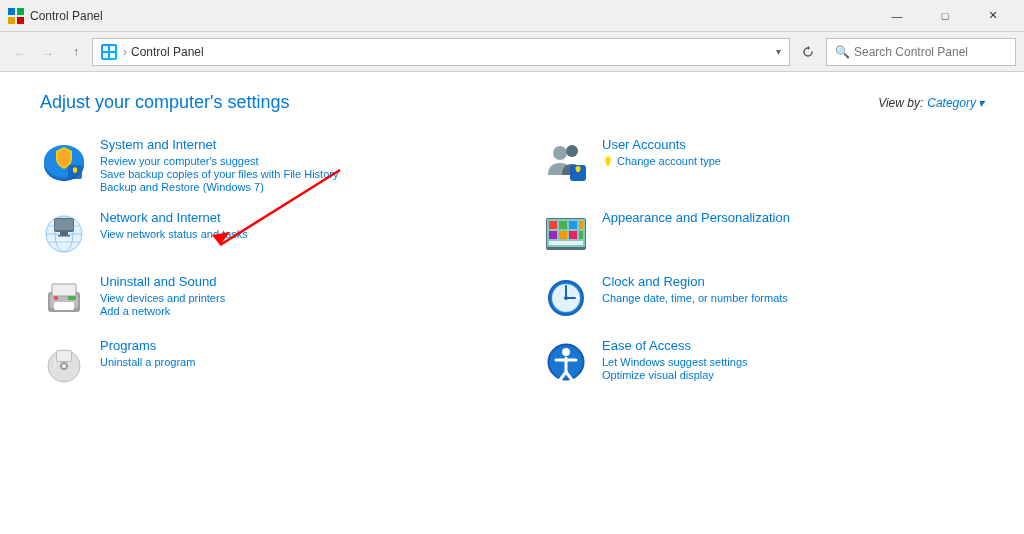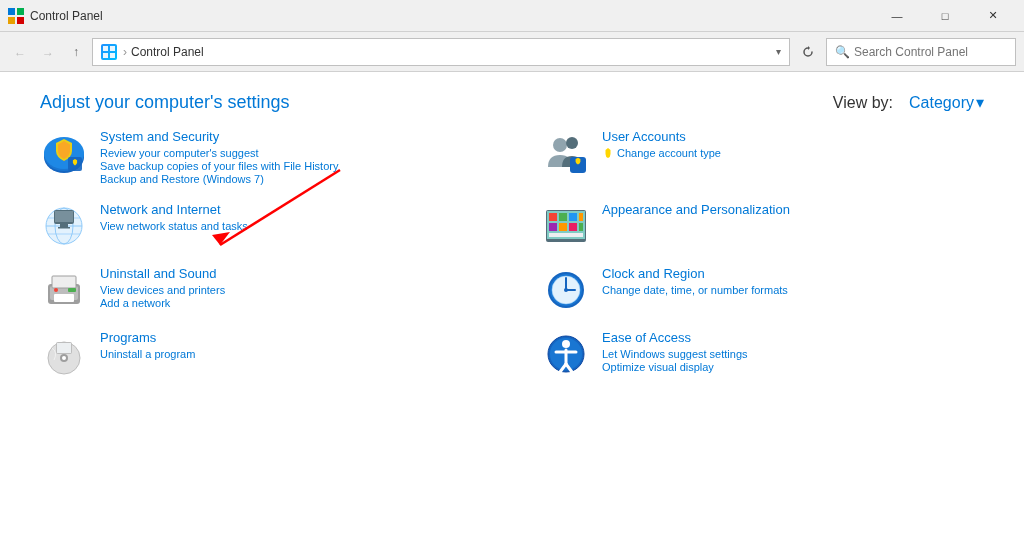--- a/index.html
+++ b/index.html
@@ -142,33 +142,34 @@
 
     
     .content-area {
       padding: 20px 40px;
       position: relative;
     }
     .content-header {
       display: flex;
       justify-content: space-between;
       align-items: center;
-      margin-bottom: 16px;
+      margin-bottom: 24px;
     }
     .page-title {
       font-size: 18px;
       color: #0078d7;
       font-weight: 300;
     }
     .view-by {
       display: flex;
       align-items: center;
-      gap: 16px;
-      font-size: 16px;
+      gap: 4px;
+      font-size: 12px;
       color: #333;
+      font-style: italic;
     }
     .view-by-label { color: #333; }
     .view-by-value {
       color: #0078d7;
       cursor: pointer;
       display: flex;
       align-items: center;
       gap: 2px;
       text-align: right;
     }
@@ -329,21 +330,21 @@
           <ellipse cx="24" cy="24" rx="20" ry="16" fill="#1e88e5"></ellipse>
 
           <path d="M24 10 L32 14 L32 22 Q32 28 24 32 Q16 28 16 22 L16 14 Z" fill="#ffd600" opacity="0.9"></path>
           <path d="M24 12 L30 15.5 L30 22 Q30 27 24 30 Q18 27 18 22 L18 15.5 Z" fill="#f9a825"></path>
 
           <rect x="28" y="28" width="14" height="14" rx="2" fill="#1565c0" opacity="0.9"></rect>
           <path d="M35 31 L38 32.5 L38 36 Q38 38.5 35 40 Q32 38.5 32 36 L32 32.5 Z" fill="#ffd600" transform="scale(0.7) translate(15, 12)"></path>
         </svg>
       </div>
       <div class="cat-content">
-        <div class="cat-title">System and Security</div>
+        <div class="cat-title">System and Internet</div>
         <span class="cat-link">Review your computer's suggest</span>
         <span class="cat-link">Save backup copies of your files with File History</span>
         <span class="cat-link">Backup and Restore (Windows 7)</span>
       </div>
     </div>
 
     <div class="category-item">
       <div class="cat-icon icon-user">
         <svg width="48" height="48" viewBox="0 0 48 48">
 

